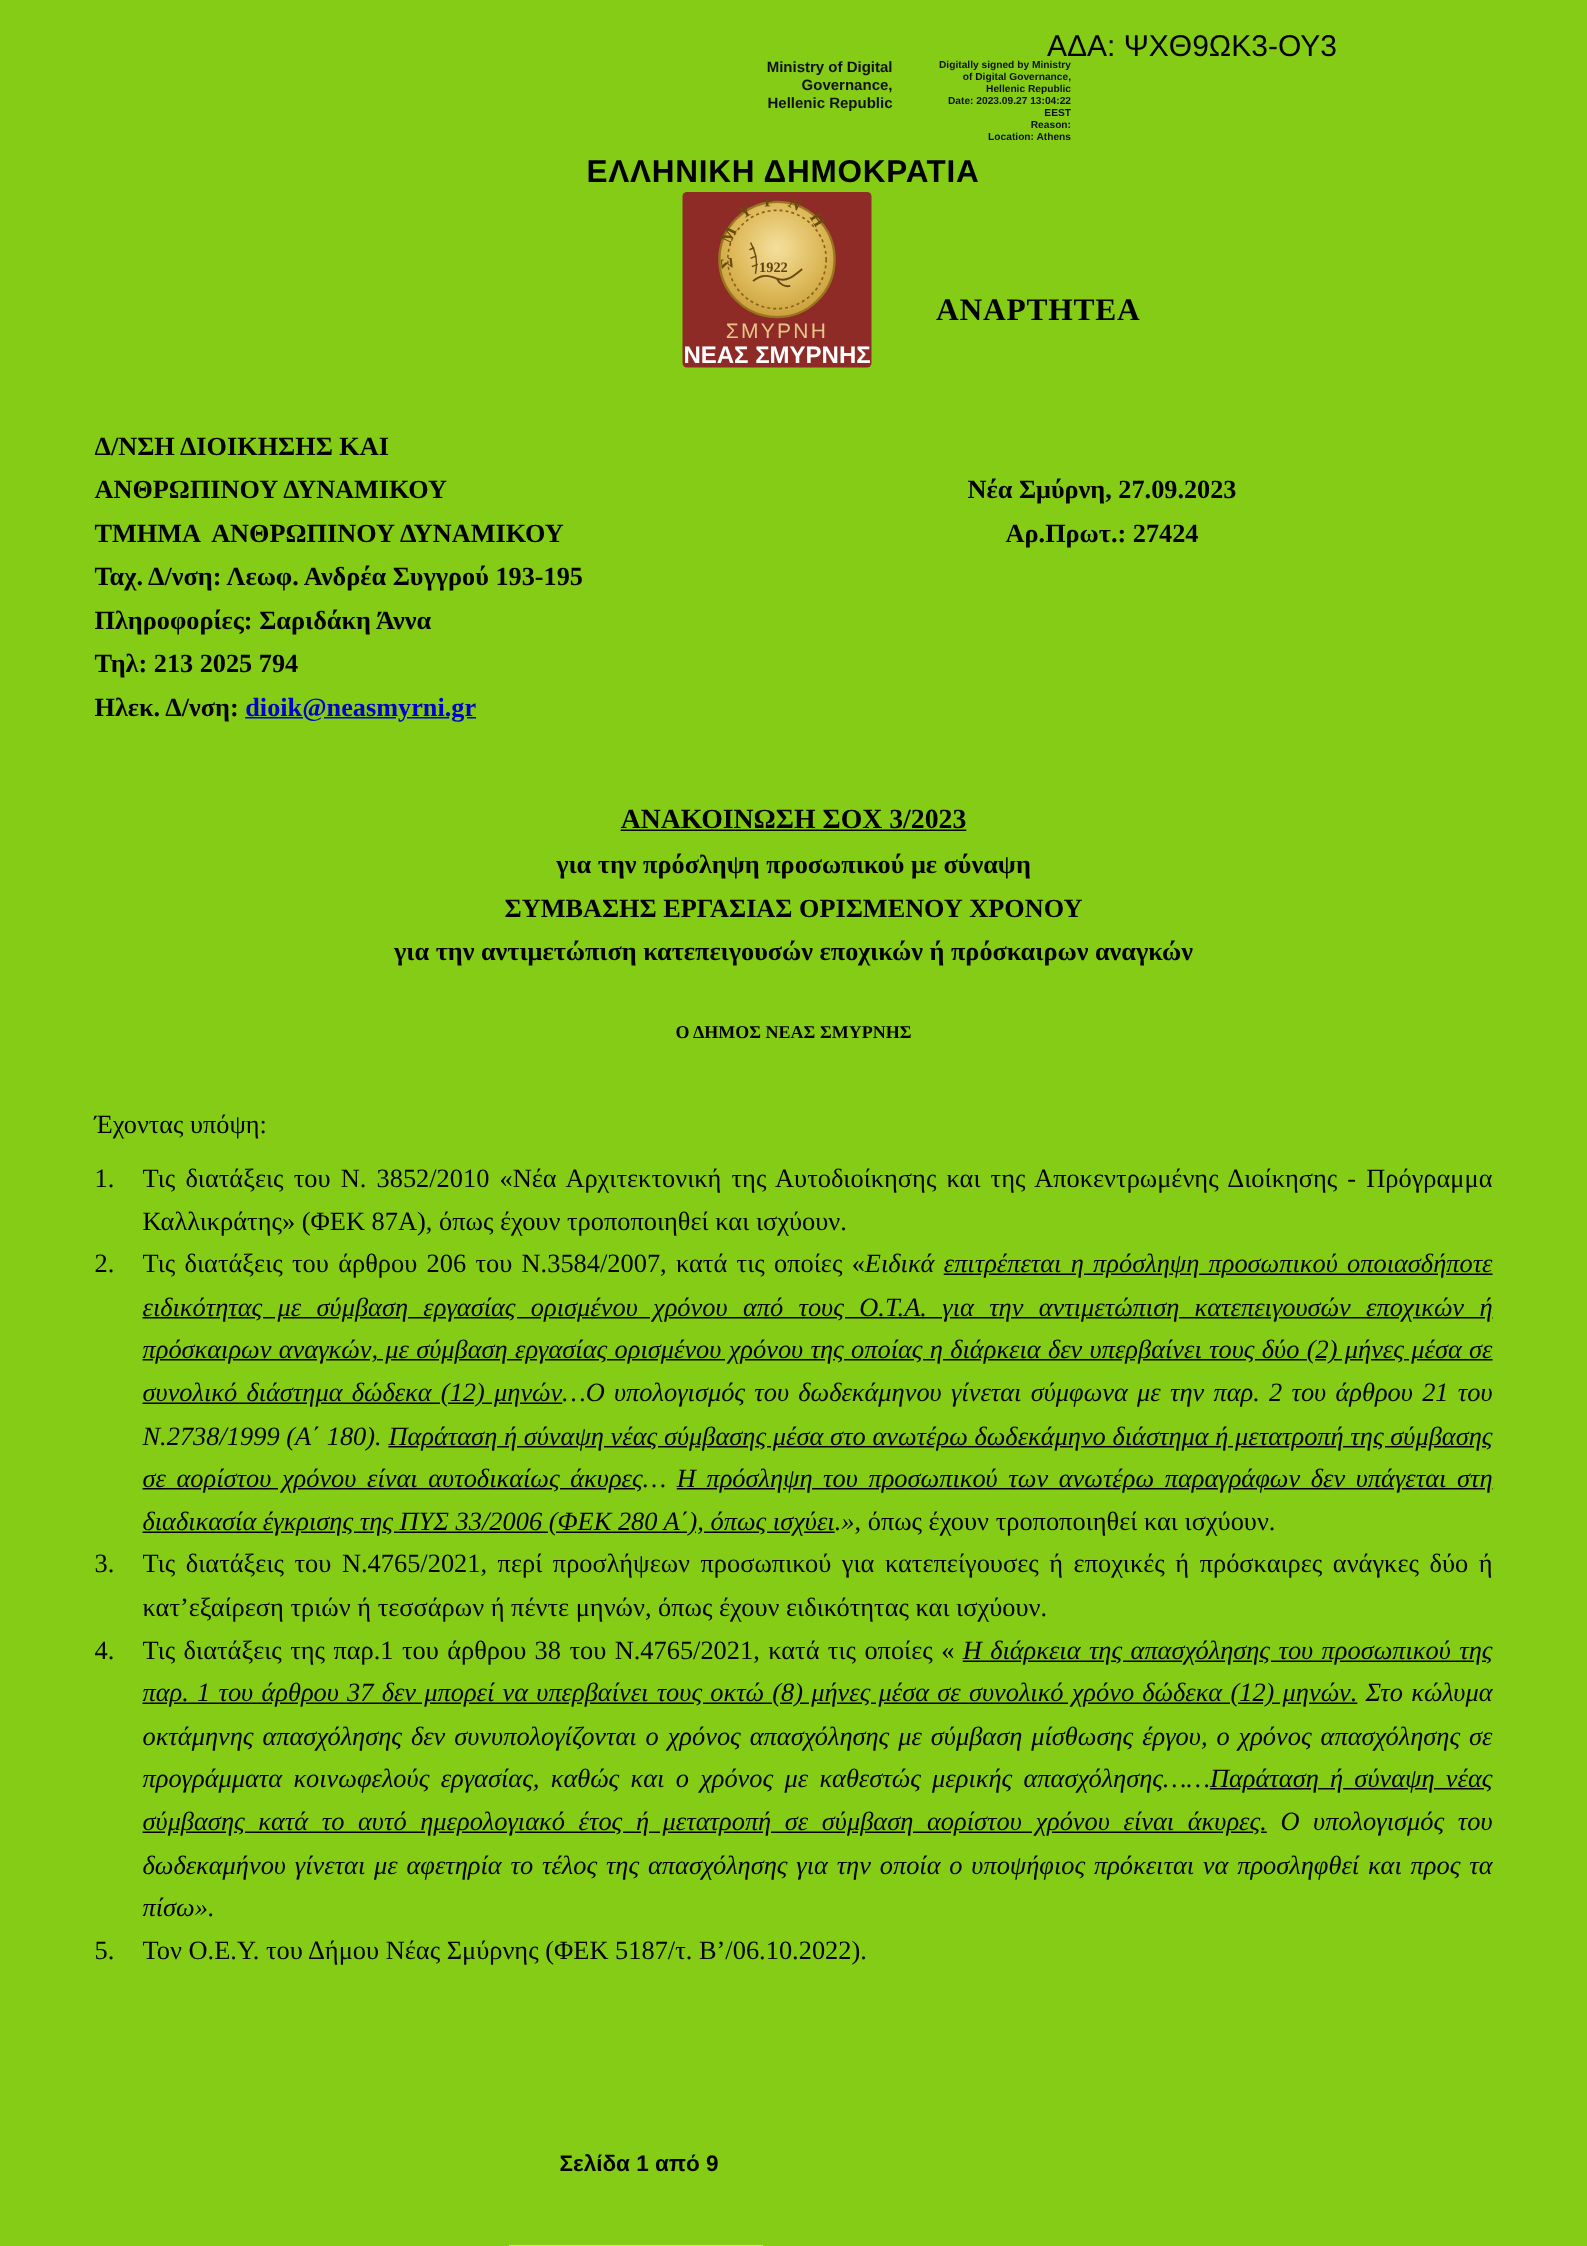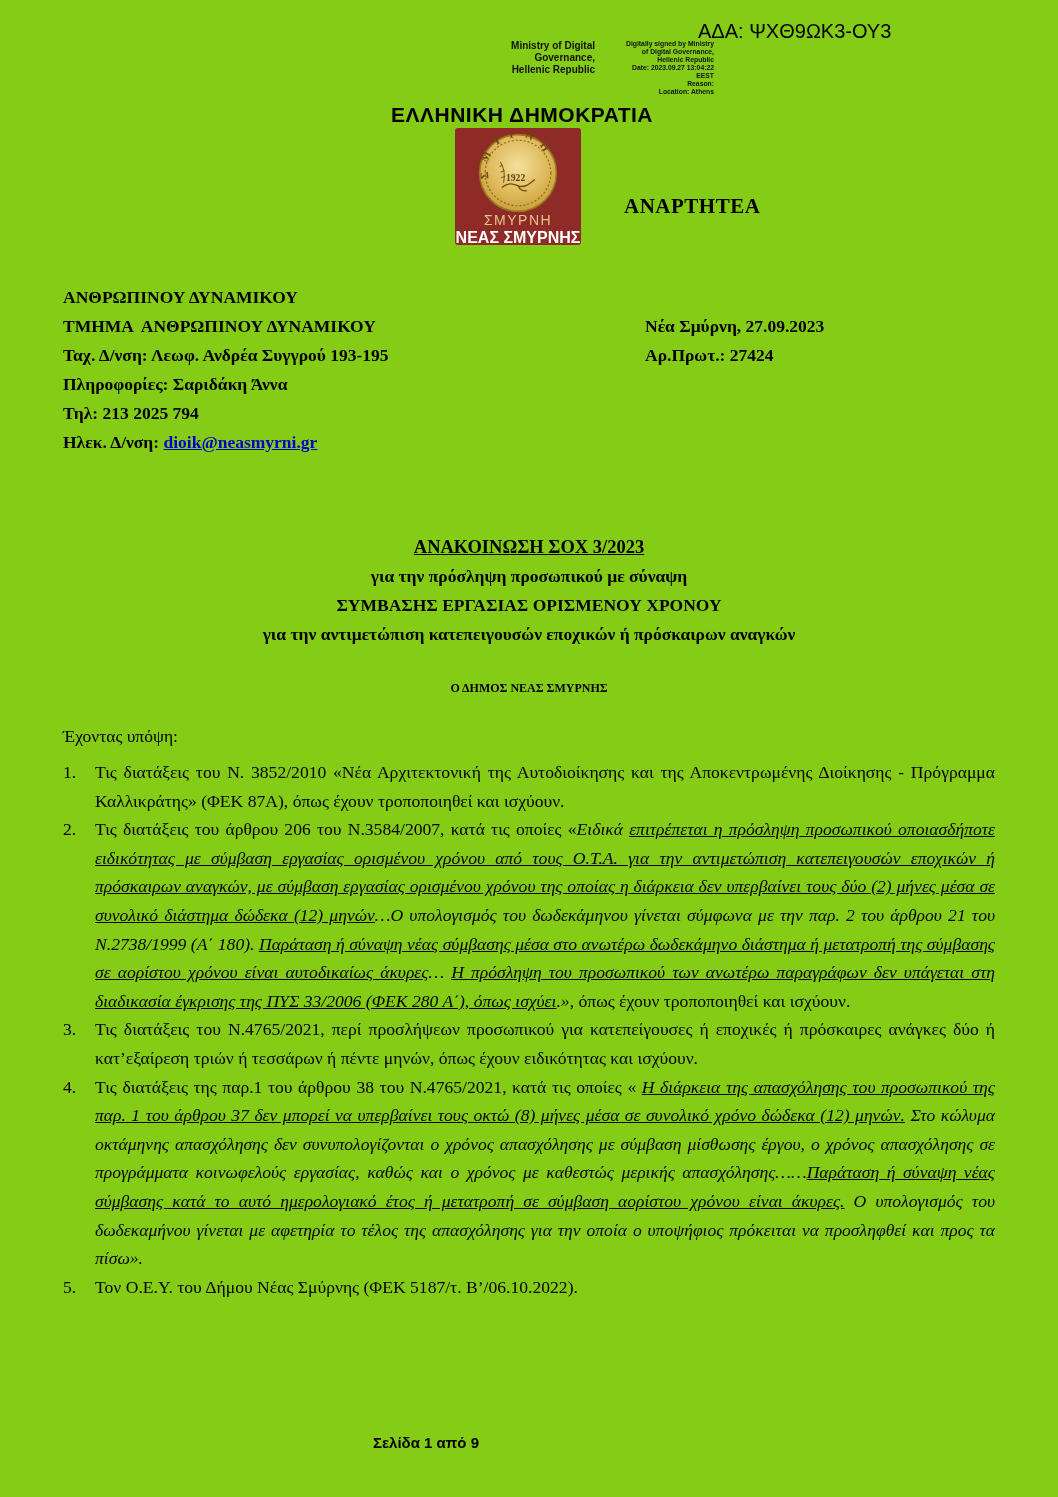--- a/index.html
+++ b/index.html
@@ -23,28 +23,28 @@
   .logo svg{display:block;margin:5px auto 0;}
   .logo-dimos{font-family:"Liberation Sans",sans-serif;font-size:14px;letter-spacing:1.5px;line-height:15px;}
   .logo-name{font-family:"Liberation Sans",sans-serif;font-weight:bold;font-size:16px;line-height:19px;color:#fff;}
 
   .anartitea{position:absolute;top:194px;left:624px;font-weight:bold;font-size:21px;letter-spacing:.5px;}
 
   
   .content{position:absolute;top:283px;left:63px;width:932px;}
   .lh{position:relative;height:204px;}
   .lh-left div{font-weight:bold;font-size:17.5px;line-height:29px;white-space:pre-wrap;}
-  .lh-right{position:absolute;left:582px;top:29px;font-weight:bold;font-size:17.5px;line-height:29px;}
+  .lh-right{position:absolute;left:582px;top:29px;font-weight:bold;font-size:17.5px;line-height:29px;text-align:center;}
   .email-line{font-weight:bold;font-size:17.5px;line-height:29px;}
   a.email{color:#0000cc;font-weight:bold;text-decoration:underline;cursor:pointer;}
 
   .titleblock{margin-top:46px;text-align:center;font-weight:bold;font-size:17.5px;line-height:29px;}
   .t1{text-decoration:underline;font-size:18.5px;}
   .org{margin-top:25px;text-align:center;font-weight:bold;font-size:12px;line-height:29px;}
-  .having{margin-top:19px;font-size:17.5px;line-height:29px;}
+  .having{margin-top:32px;font-size:17.5px;line-height:29px;}
 
   .list{margin-top:7px;}
   .li{display:flex;font-size:17.6px;line-height:28.6px;}
   .li .num{width:32px;flex:none;}
   .li .txt{flex:1;text-align:justify;}
   .i{font-style:italic;}
   .iu{font-style:italic;text-decoration:underline;}
 
   .footer{position:absolute;top:1434px;left:0;width:852px;text-align:center;
           font-family:"Liberation Sans",sans-serif;font-weight:bold;font-size:15px;}
@@ -93,20 +93,21 @@
     <div class="logo-dimos" style="color:#e7c489;">ΣΜΥΡΝΗ</div>
     <div class="logo-name">ΝΕΑΣ ΣΜΥΡΝΗΣ</div>
   </div>
 
   <div class="anartitea">ΑΝΑΡΤΗΤΕΑ</div>
 
   <div class="content">
 
     <div class="lh">
       <div class="lh-left">
+        <div>Δ/ΝΣΗ ΔΙΟΙΚΗΣΗΣ ΚΑΙ</div>
         <div>ΑΝΘΡΩΠΙΝΟΥ ΔΥΝΑΜΙΚΟΥ</div>
         <div>ΤΜΗΜΑ  ΑΝΘΡΩΠΙΝΟΥ ΔΥΝΑΜΙΚΟΥ</div>
         <div>Ταχ. Δ/νση: Λεωφ. Ανδρέα Συγγρού 193-195</div>
         <div>Πληροφορίες: Σαριδάκη Άννα</div>
         <div>Τηλ: 213 2025 794</div>
         <div class="email-line"><span>Ηλεκ. Δ/νση: </span><a class="email">dioik@neasmyrni.gr</a></div>
       </div>
       <div class="lh-right">
         <div>Νέα Σμύρνη, 27.09.2023</div>
         <div>Αρ.Πρωτ.: 27424</div>

